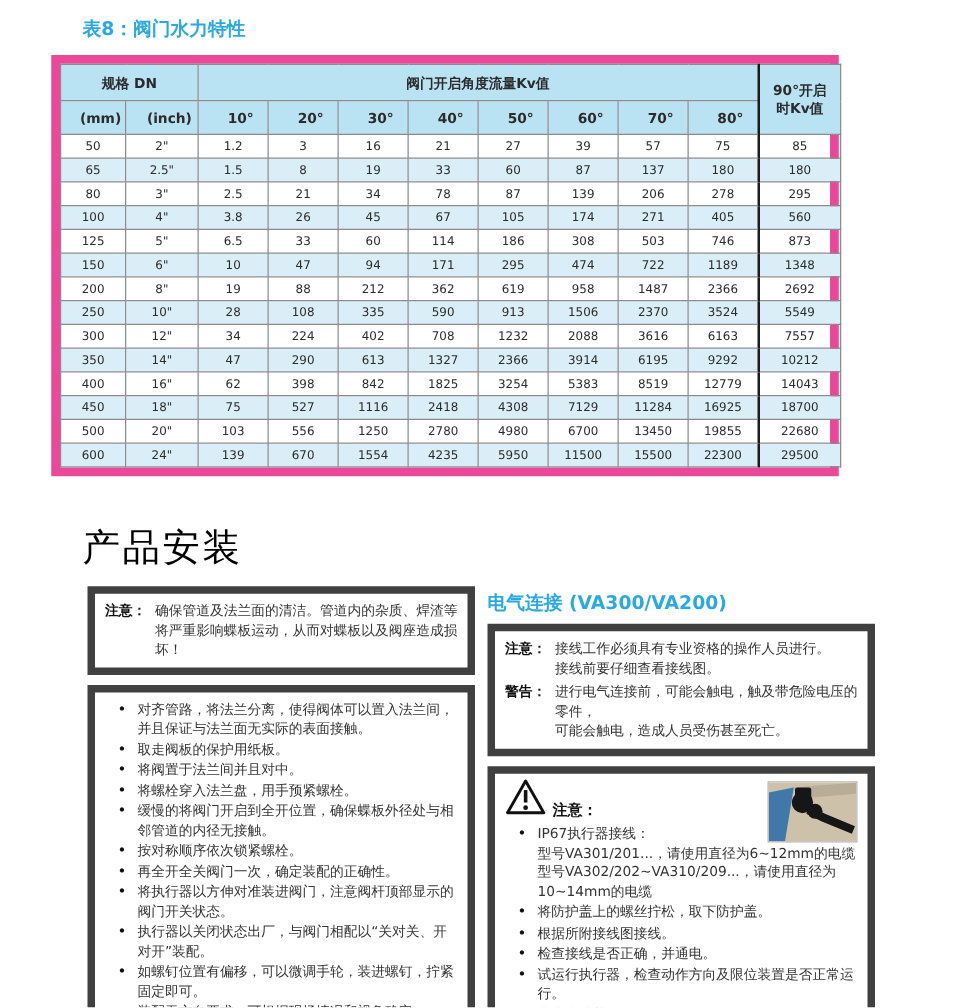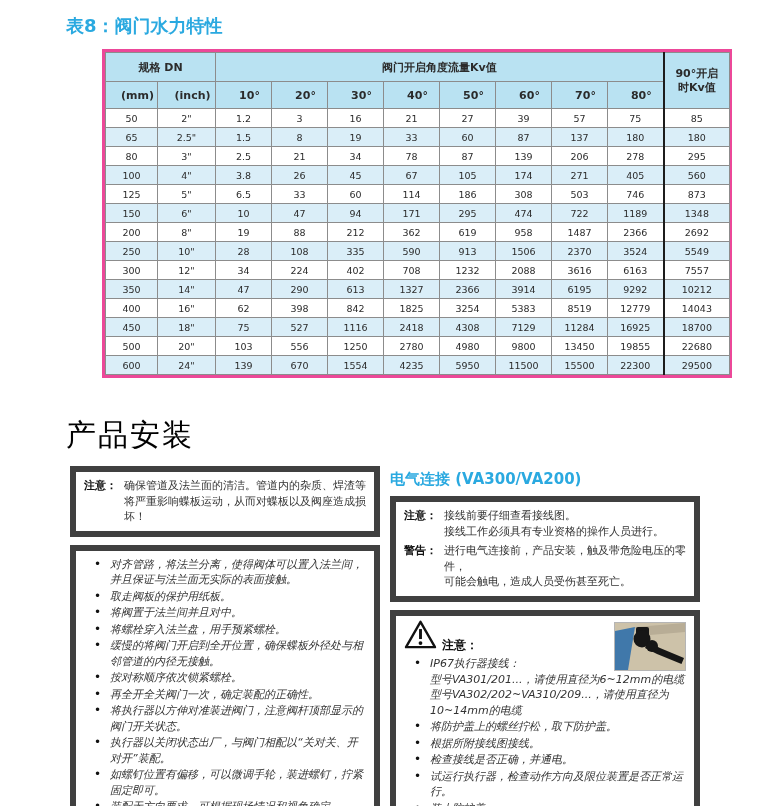--- a/index.html
+++ b/index.html
@@ -4,23 +4,23 @@
 <style>
   html,body{margin:0;padding:0;background:#ffffff;}
   .page{
     width:770px;height:806px;overflow:hidden;position:relative;
     background:#ffffff;color:#333;
     font-family:"DejaVu Sans","Liberation Sans",sans-serif;
     box-sizing:border-box;padding-top:14px;
   }
   
   .table-title{
-    margin:0 0 11px 66px;font-size:18px;font-weight:bold;color:#2aa9e0;
-  }
-  .kv-table-wrap{margin-left:102px;width:630px;border:3px solid #ec4899;box-sizing:border-box;}
+    margin:0 0 11px 66px;font-size:15px;font-weight:bold;color:#2aa9e0;
+  }
+  .kv-table-wrap{margin-left:41px;width:630px;border:7px solid #ec4899;box-sizing:border-box;}
   table.kv{
     width:100%;border-collapse:collapse;table-layout:fixed;
     font-size:9.5px;color:#2b2b2b;
   }
   table.kv td,table.kv th{
     border:1px solid #8c8c8c;text-align:center;vertical-align:middle;
     padding:0;height:18px;font-weight:normal;overflow:hidden;white-space:nowrap;
   }
   table.kv thead th{background:#b9e2f2;font-weight:bold;font-size:11px;}
   table.kv thead tr.h1 th{height:28px;}
@@ -39,21 +39,21 @@
   .box{
     border:6px solid #404040;box-sizing:border-box;background:#fff;
     padding:6px 8px;font-size:11px;line-height:15.5px;color:#333;margin-bottom:8px;
   }
   .notice-row{display:flex;align-items:flex-start;margin-bottom:4px;}
   .notice-row:last-child{margin-bottom:0;}
   .notice-label{flex:0 0 40px;font-weight:bold;color:#111;}
   .notice-text{flex:1;}
   
   ul.steps{list-style:none;margin:0;padding:0;}
-  ul.steps li{position:relative;padding-left:26px;margin:0 0 1px 0;font-style:italic;}
+  ul.steps li{position:relative;padding-left:26px;margin:0 0 1px 0;}
   ul.steps li::before{
     content:"\2022";position:absolute;left:10px;top:0;font-size:12px;color:#111;
   }
   
   .caution-box{position:relative;padding-top:4px;}
   .caution-header{display:flex;align-items:flex-end;gap:5px;margin-bottom:3px;}
   .caution-header .notice-label{flex:0 0 auto;font-size:12px;}
   .photo{position:absolute;top:6px;right:8px;width:70px;height:47px;border:1px solid #b5b5b5;}
 </style>
 </head>
@@ -258,21 +258,21 @@
             <td>18700</td>
           </tr>
           <tr>
             <td>500</td>
             <td>20"</td>
             <td>103</td>
             <td>556</td>
             <td>1250</td>
             <td>2780</td>
             <td>4980</td>
-            <td>9800</td>
+            <td>6700</td>
             <td>13450</td>
             <td>19855</td>
             <td>22680</td>
           </tr>
           <tr>
             <td>600</td>
             <td>24"</td>
             <td>139</td>
             <td>670</td>
             <td>1554</td>
@@ -339,28 +339,28 @@
       </div>
     </div>
 
     <div class="col">
       <div class="col-subtitle">电气连接 (VA300/VA200)</div>
 
       <div class="box">
         <div class="notice-row">
           <span class="notice-label">注意：</span>
           <span class="notice-text">
+            <div>接线工作必须具有专业资格的操作人员进行。</div>
             <div>接线前要仔细查看接线图。</div>
-            <div>接线工作必须具有专业资格的操作人员进行。</div>
           </span>
         </div>
         <div class="notice-row">
           <span class="notice-label">警告：</span>
           <span class="notice-text">
-            <div>进行电气连接前，产品安装，触及带危险电压的零件，</div>
+            <div>进行电气连接前，可能会触电，触及带危险电压的零件，</div>
             <div>可能会触电，造成人员受伤甚至死亡。</div>
           </span>
         </div>
       </div>
 
       <div class="box caution-box">
         <div class="caution-header">
           <span>
             <svg width="33" height="29" viewBox="0 0 36 32">
               <polygon points="18,2 34,30 2,30" fill="none" stroke="#111" stroke-width="2.6" stroke-linejoin="round"></polygon>

